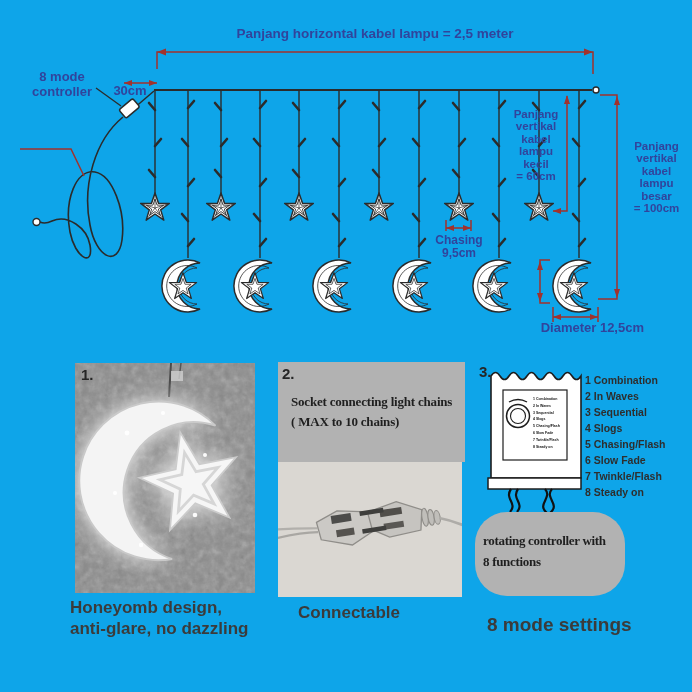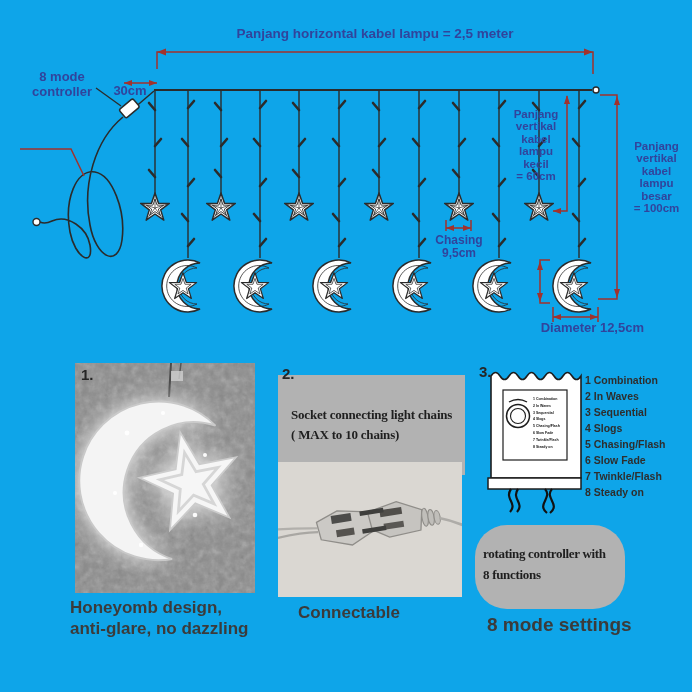--- a/index.html
+++ b/index.html
@@ -3,21 +3,21 @@
 <meta charset="utf-8">
 <style>
   html,body{margin:0;padding:0;background:#fff;}
   #canvas{position:relative;width:692px;height:692px;background:#0ea5e9;overflow:hidden;
           font-family:"Liberation Sans",sans-serif;}
   .abs{position:absolute;}
   .lbl{color:#31449c;font-weight:700;white-space:pre-line;text-align:center;line-height:1.12;}
   .num{color:#262626;font-weight:700;font-size:15px;}
   .caption{color:#3b3b3b;font-weight:700;white-space:pre-line;text-align:left;}
   .seriftext{font-family:"Liberation Serif",serif;font-weight:700;color:#1f1f1f;white-space:pre-line;}
-  .graybox{background:#b2b2b2;margin-top:13px;}
+  .graybox{background:#b2b2b2;}
   .modes{color:#2e2e2e;font-weight:700;font-size:10.5px;line-height:16px;white-space:pre-line;}
   svg{display:block;}
 </style>
 </head>
 <body>
 
 <div id="canvas">
 
   <svg class="abs" style="left:0;top:0" width="692" height="352" viewBox="0 0 692 352">
     <defs>

